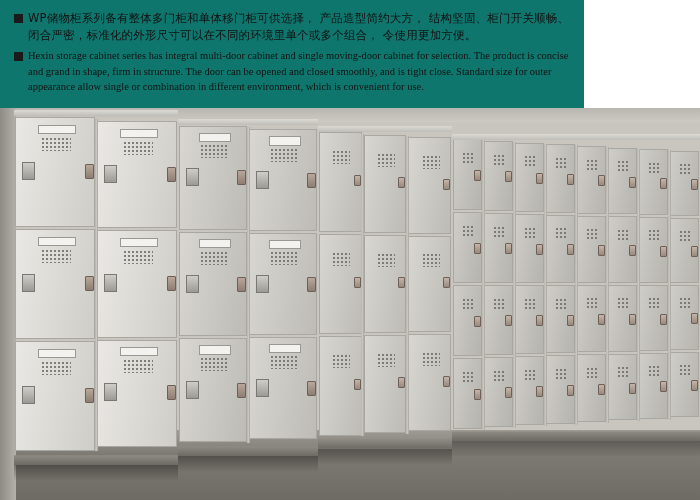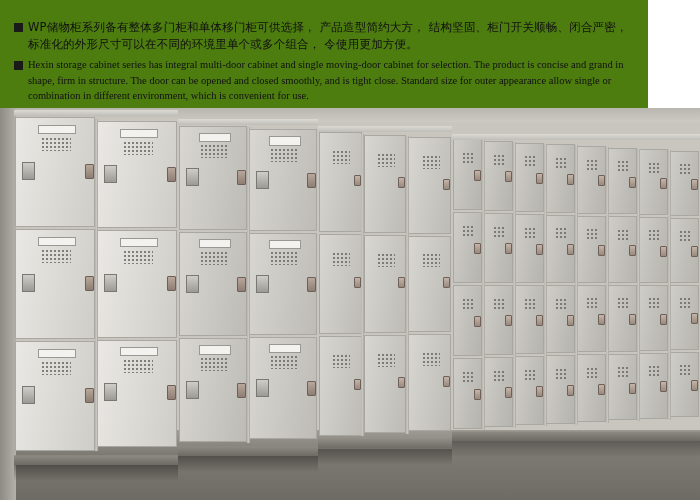--- a/index.html
+++ b/index.html
@@ -7,24 +7,24 @@
     width:700px;height:500px;
     background:#ffffff;
     font-family:"Liberation Sans", sans-serif;
     overflow:hidden;
     position:relative;
   }
   .page{position:relative;width:700px;height:500px;}
 
   
   .text-block{
-    position:absolute;left:0;top:0;width:648px;height:108px;
+    position:absolute;left:0;top:0;width:584px;height:108px;
     box-sizing:border-box;
-    padding:19px 14px 0 14px;
-    background:#4d7c0f;
+    padding:10px 14px 0 14px;
+    background:#0f766e;
   }
   .para{
     display:flex;align-items:flex-start;
     margin-bottom:4px;
   }
   .bullet{
     width:9px;height:9px;flex:0 0 9px;
     background:#1a1a1a;
     margin-top:4px;margin-right:5px;
   }

